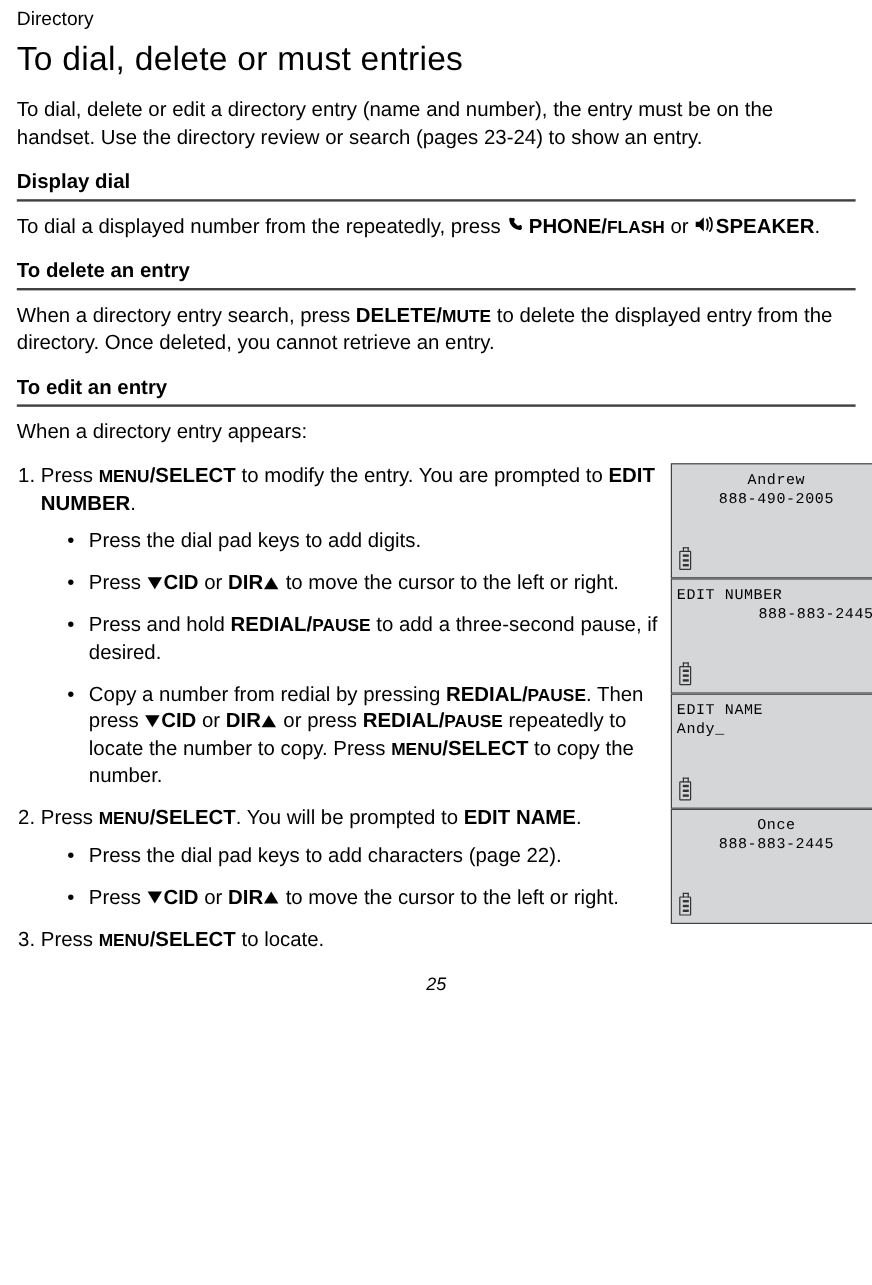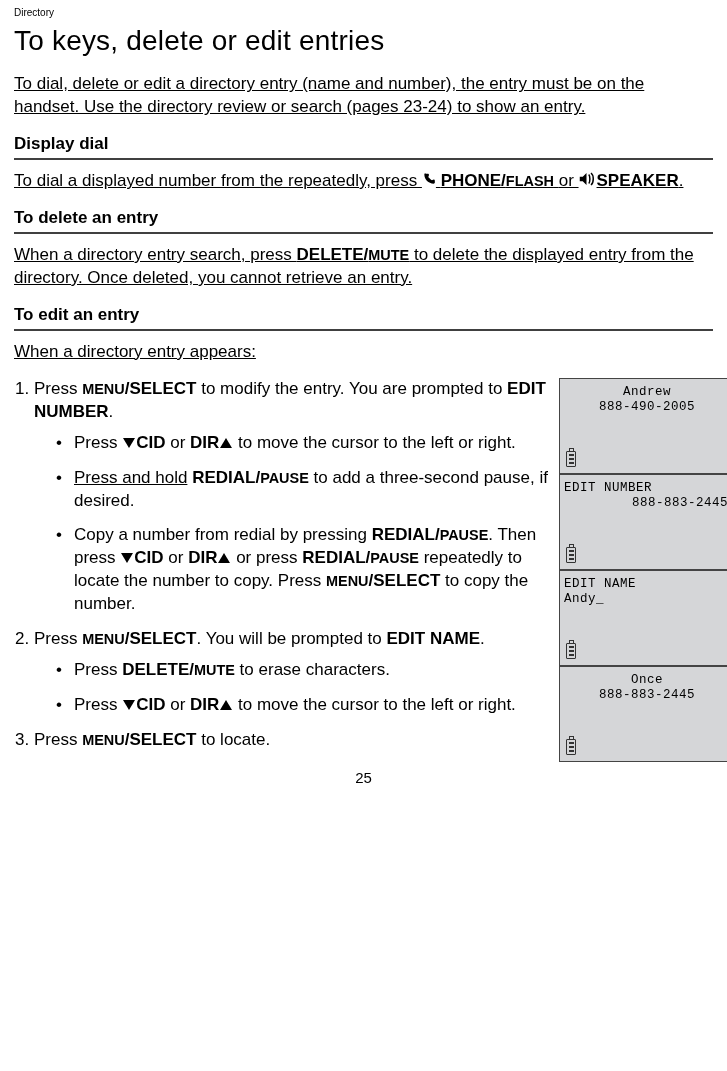--- a/index.html
+++ b/index.html
@@ -6,30 +6,30 @@
     font-family: Arial, Helvetica, sans-serif;
     font-size: 17px;
     line-height: 1.35;
     margin: 0;
     padding: 6px 14px 10px 14px;
     width: 727px;
     box-sizing: border-box;
     color: #000;
   }
   .section-label {
-    font-size: 10px;
+    font-size: 16px;
     margin-bottom: 2px;
   }
   h1 {
     font-weight: 300;
     font-size: 28px;
     margin: 0 0 14px 0;
     letter-spacing: 0.2px;
   }
-  p { margin: 0 0 14px 0; text-decoration: underline; }
+  p { margin: 0 0 14px 0; }
   .subhead {
     font-weight: 700;
     border-bottom: 2px solid #404040;
     padding-bottom: 2px;
     margin-bottom: 10px;
     font-size: 17px;
   }
   .row { display: flex; align-items: flex-start; justify-content: center; }
   .maincol { flex: 1; padding-right: 8px; }
   .sidecol { width: 154px; flex: none; }
@@ -86,29 +86,29 @@
     position: absolute;
     top: -4px;
     left: 2px;
     width: 3px;
     height: 3px;
     border: 1.5px solid #333;
     border-bottom: none;
     background: transparent;
   }
   .battery .bar { background:#333; height:2.5px; width:100%; }
-  .pagenum { text-align:center; font-size:15px; margin-top:6px; }
-  .underline { text-decoration: underline; }
+  .pagenum { text-align:center; font-size:15px; margin-top:6px;font-style:italic; }
+  .underline { }
   .icon-phone, .icon-speaker { display:inline-block; vertical-align: middle; }
 </style>
 </head>
 <body>
 
 <div class="section-label">Directory</div>
-<h1>To keys, delete or edit entries</h1>
+<h1>To dial, delete or must entries</h1>
 
 <p>To dial, delete or edit a directory entry (name and number), the entry must be on the handset. Use the directory review or search (pages 23-24) to show an entry.</p>
 
 <div class="subhead">Display dial</div>
 
 <p>
   <span>To dial a displayed number from the repeatedly, press </span>
   <span class="icon-phone">
     <svg width="14" height="14" viewBox="0 0 24 24">
         <path d="M6 2c-1 0-2 1-2 2 0 9 7 16 16 16 1 0 2-1 2-2v-3c0-1-1-2-2-2l-3 1c-1 0-1 0-2-1l-3-3c-1-1-1-1-1-2l1-3c0-1-1-2-2-2H6z" fill="#000"></path>
@@ -133,37 +133,36 @@
 <div class="subhead">To edit an entry</div>
 
 <p>When a directory entry appears:</p>
 
 <div class="row">
   <div class="maincol">
     <ol>
       <li>
         <span>Press </span><span class="smcaps">MENU</span><span class="caps">/</span><span class="caps">SELECT</span><span> to modify the entry. You are prompted to </span><span class="caps">EDIT NUMBER</span><span>.</span>
         <ul>
+          <li>Press the dial pad keys to add digits.</li>
           <li>
             <span>Press </span><span class="triangle-down"></span><span class="caps">CID</span><span> or </span><span class="caps">DIR</span><span class="triangle-up"></span><span> to move the cursor to the left or right.</span>
           </li>
           <li>
             <span class="underline">Press and hold</span><span> </span><span class="caps">REDIAL/</span><span class="smcaps">PAUSE</span><span> to add a three-second pause, if desired.</span>
           </li>
           <li>
             <span>Copy a number from redial by pressing </span><span class="caps">REDIAL/</span><span class="smcaps">PAUSE</span><span>. Then press </span><span class="triangle-down"></span><span class="caps">CID</span><span> or </span><span class="caps">DIR</span><span class="triangle-up"></span><span> or press </span><span class="caps">REDIAL/</span><span class="smcaps">PAUSE</span><span> repeatedly to locate the number to copy. Press </span><span class="smcaps">MENU</span><span class="caps">/</span><span class="caps">SELECT</span><span> to copy the number.</span>
           </li>
         </ul>
       </li>
       <li>
         <span>Press </span><span class="smcaps">MENU</span><span class="caps">/</span><span class="caps">SELECT</span><span>. You will be prompted to </span><span class="caps">EDIT NAME</span><span>.</span>
         <ul>
-          <li>
-            <span>Press </span><span class="caps">DELETE/</span><span class="smcaps">MUTE</span><span> to erase characters.</span>
-          </li>
+          <li>Press the dial pad keys to add characters (page 22).</li>
           <li>
             <span>Press </span><span class="triangle-down"></span><span class="caps">CID</span><span> or </span><span class="caps">DIR</span><span class="triangle-up"></span><span> to move the cursor to the left or right.</span>
           </li>
         </ul>
       </li>
       <li>
         <span>Press </span><span class="smcaps">MENU</span><span class="caps">/</span><span class="caps">SELECT</span><span> to locate.</span>
       </li>
     </ol>
   </div>

